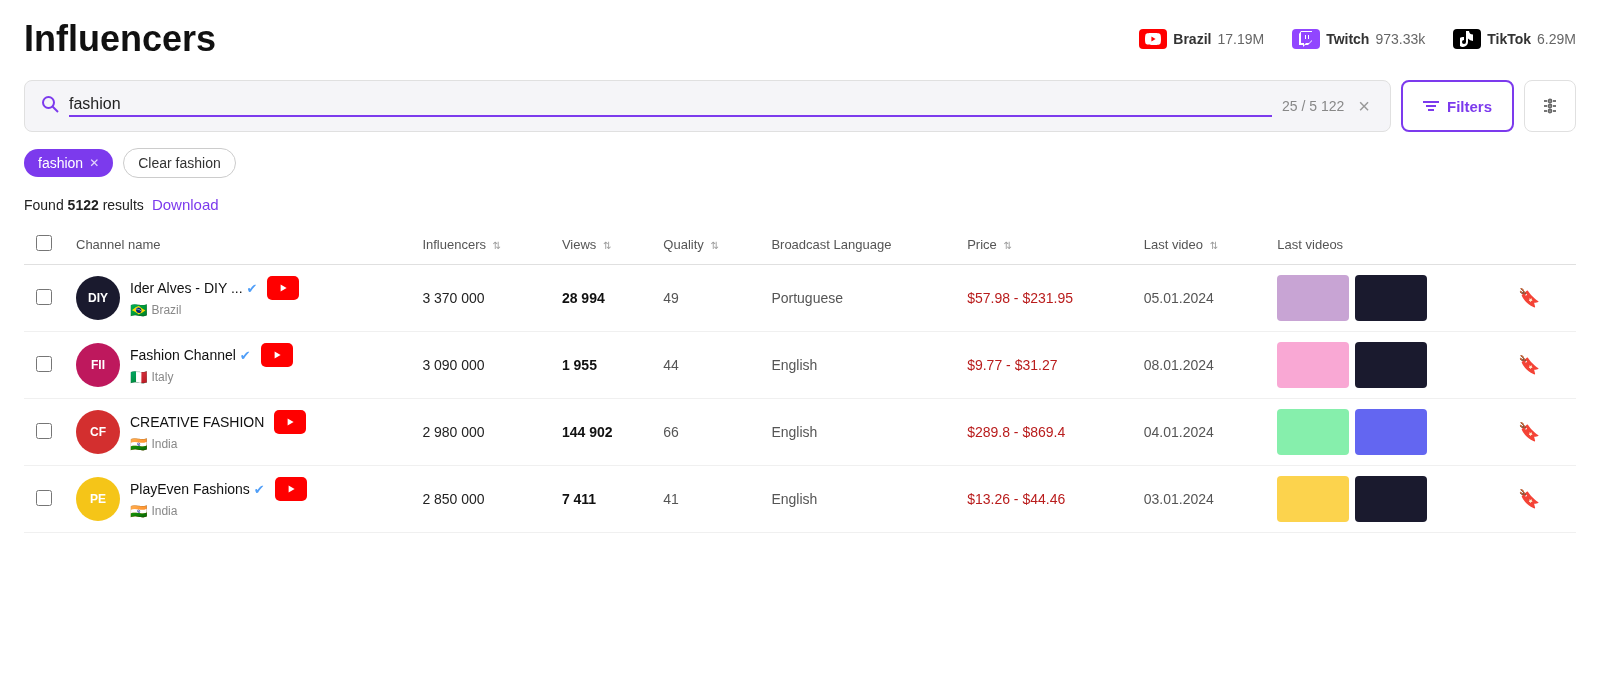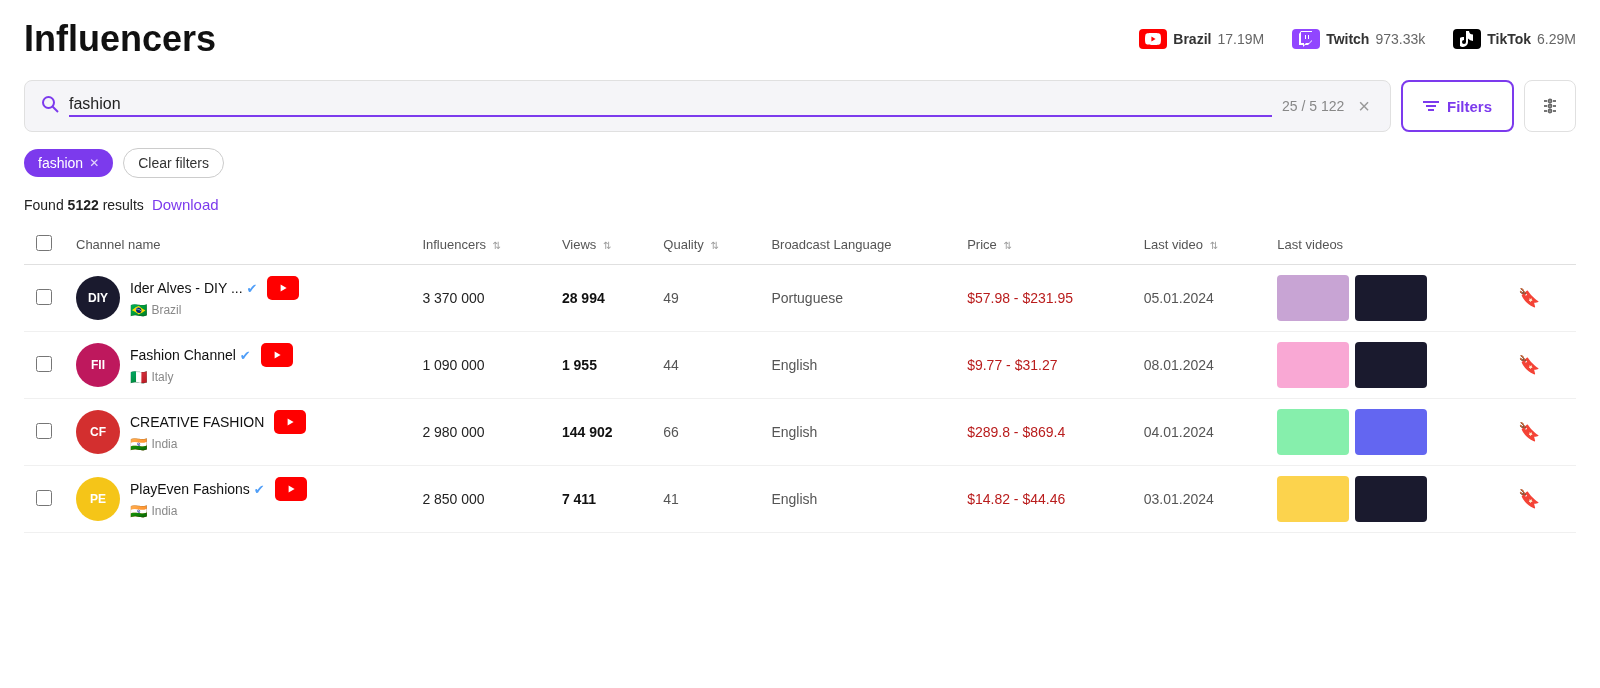--- a/index.html
+++ b/index.html
@@ -151,21 +151,21 @@
         </svg>
     </button>
   </div>
 
   <div class="filter-chips">
     <div class="chip-active">
       <span>fashion</span>
       <span class="chip-x">✕</span>
     </div>
     <div class="chip-clear">
-      <span>Clear filters</span>
+      <span>Clear fashion</span>
     </div>
   </div>
 
   <div class="results-row">
     <span>Found <strong>5122</strong> results</span>
     <span class="download-link">Download</span>
   </div>
 
   <div class="table-wrap">
     <table>
@@ -239,21 +239,21 @@
                       </svg>
             </span>
           </div>
           <div class="channel-country">
             <span class="flag">🇮🇹</span>
             <span>Italy</span>
           </div>
         </div>
       </div>
     </td>
-    <td class="subscribers">1 090 000</td>
+    <td class="subscribers">3 090 000</td>
     <td class="views">1 955</td>
     <td class="quality">44</td>
     <td class="language">English</td>
     <td class="price">$9.77 - $31.27</td>
     <td class="last-video-date">08.01.2024</td>
     <td>
       <div class="last-videos-cell">
         <div class="thumb-placeholder" style="background:#f9a8d4;"></div>
         <div class="thumb-placeholder" style="background:#1a1a2e;"></div>
       </div>
@@ -321,21 +321,21 @@
             <span class="flag">🇮🇳</span>
             <span>India</span>
           </div>
         </div>
       </div>
     </td>
     <td class="subscribers">2 850 000</td>
     <td class="views">7 411</td>
     <td class="quality">41</td>
     <td class="language">English</td>
-    <td class="price">$14.82 - $44.46</td>
+    <td class="price">$13.26 - $44.46</td>
     <td class="last-video-date">03.01.2024</td>
     <td>
       <div class="last-videos-cell">
         <div class="thumb-placeholder" style="background:#fcd34d;"></div>
         <div class="thumb-placeholder" style="background:#1a1a2e;"></div>
       </div>
     </td>
     <td>
       <span class="bookmark-btn">🔖</span>
     </td>

